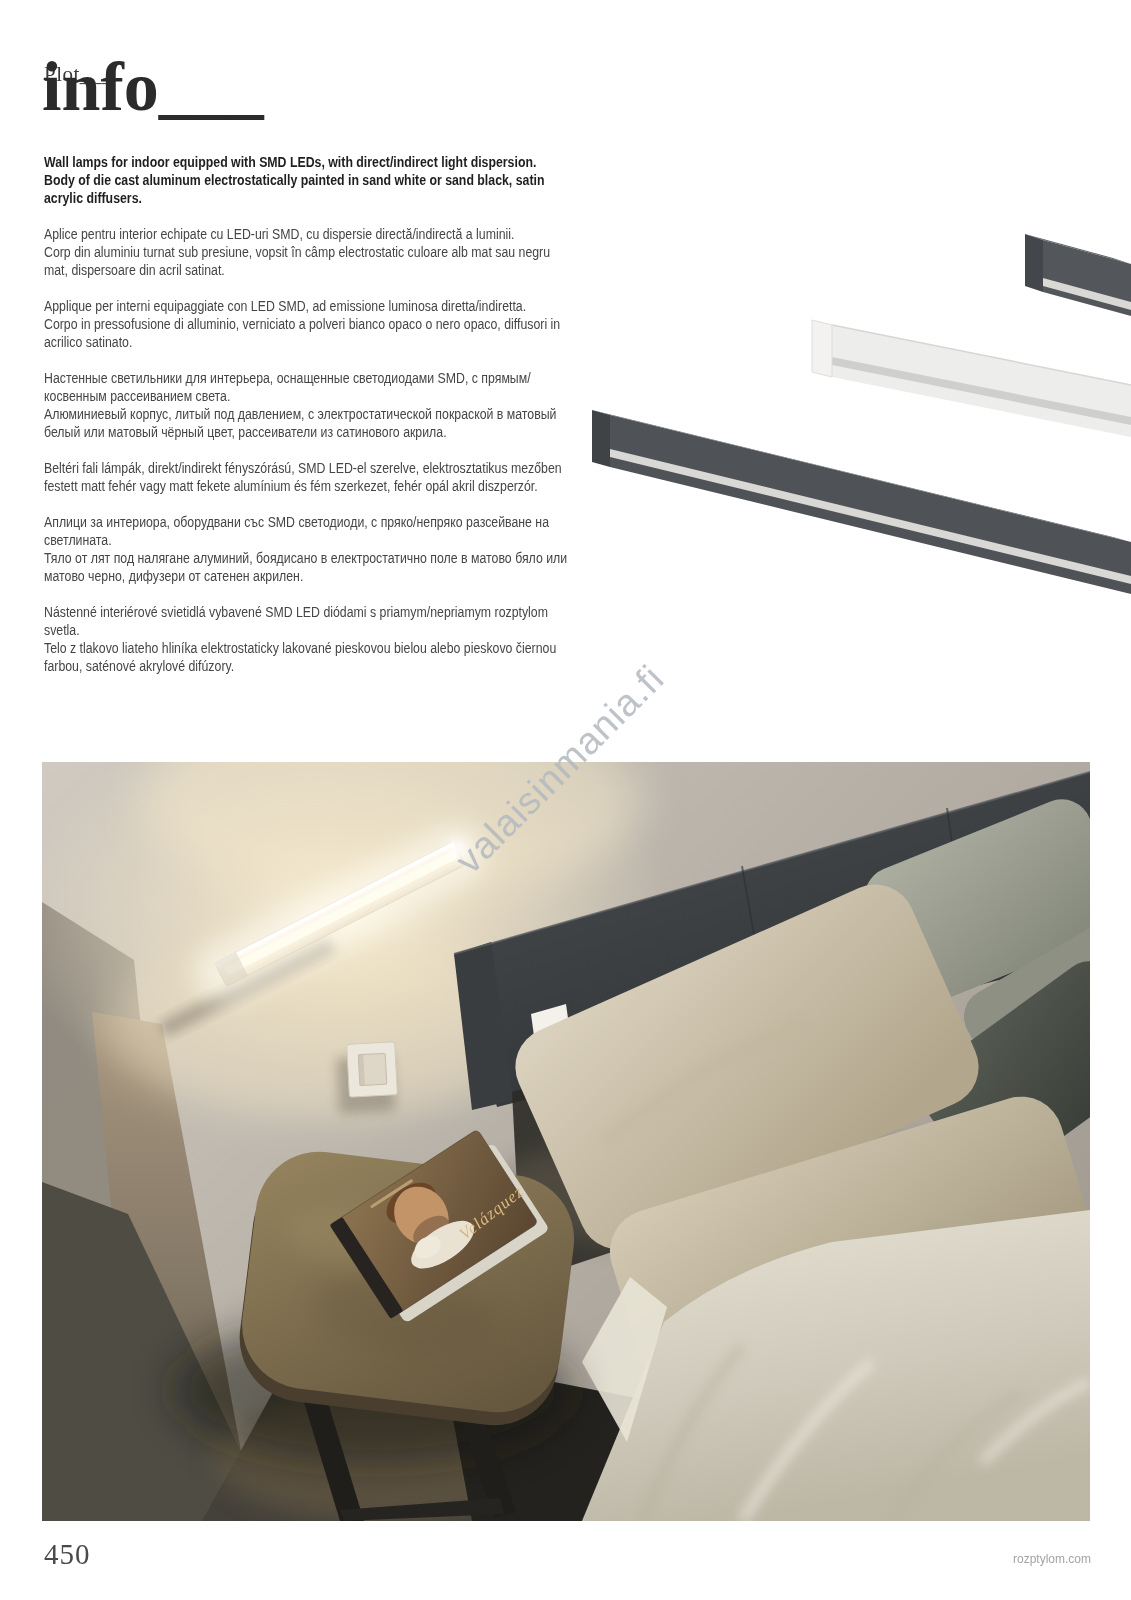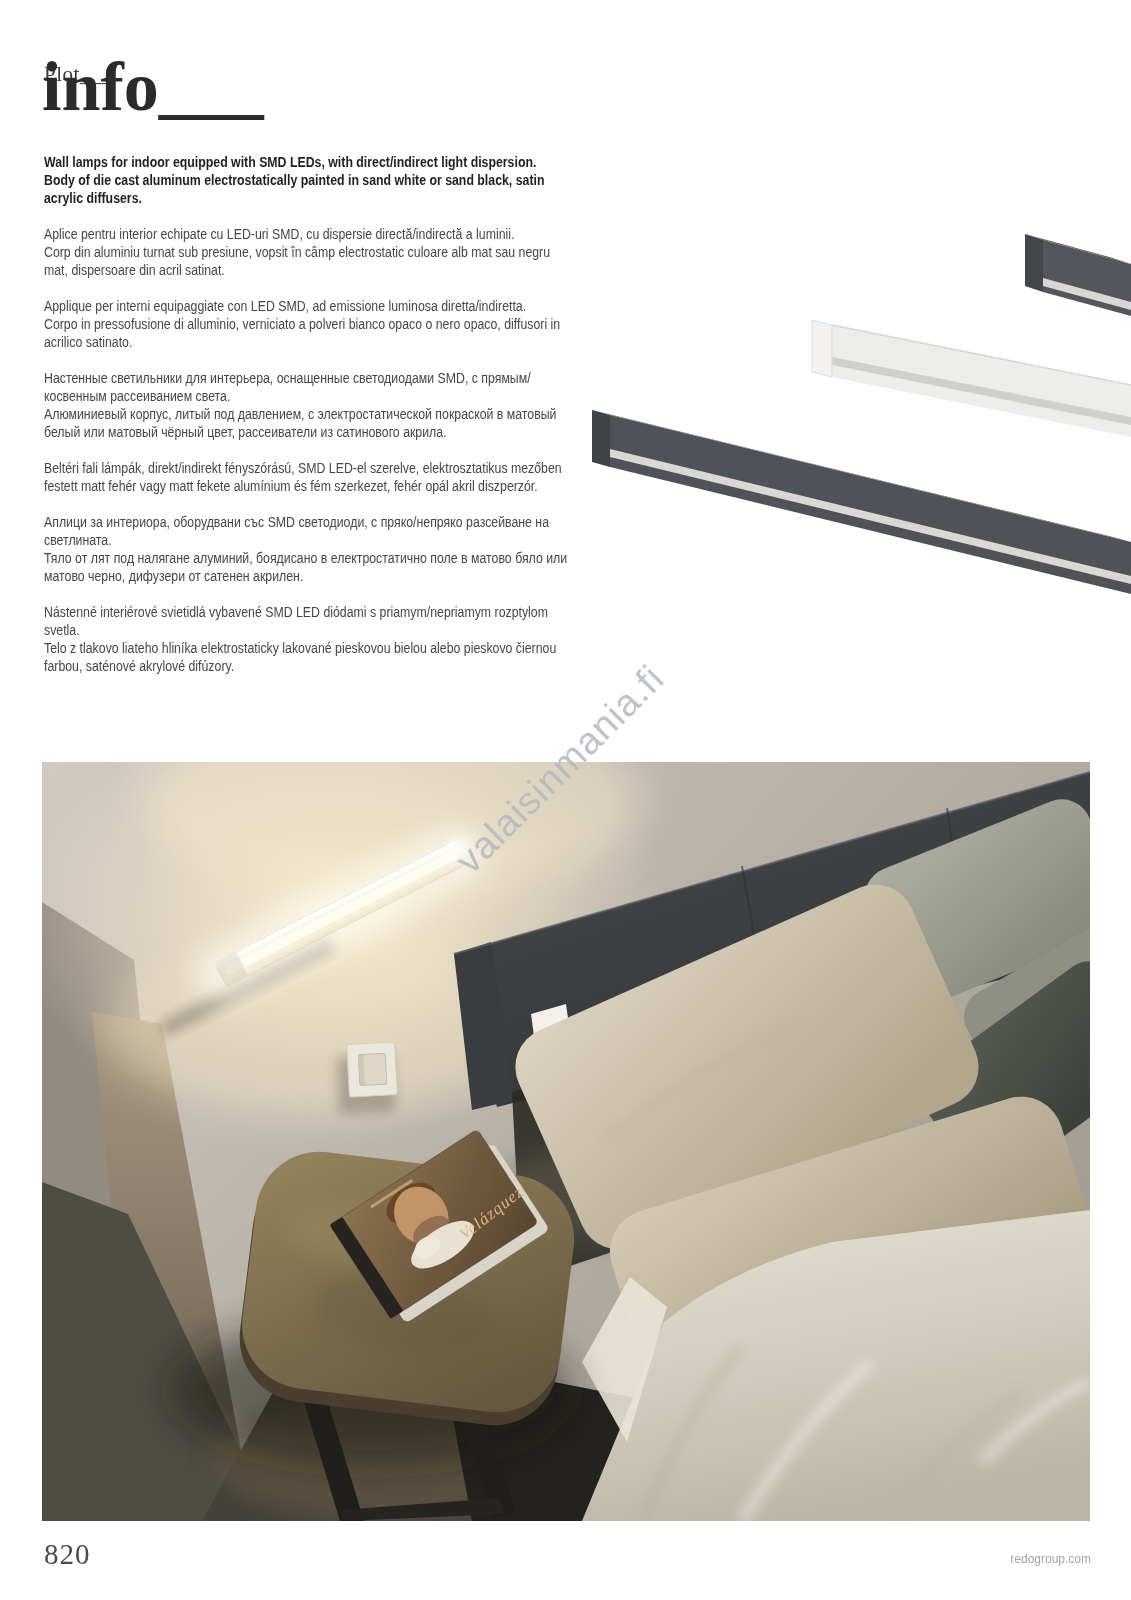--- a/index.html
+++ b/index.html
@@ -244,14 +244,14 @@
     <rect x="-30" y="-20" width="56" height="56" rx="4" transform="translate(-5,7)" fill="#6f695d" opacity="0.45" filter="url(#b6)"></rect>
     <rect x="-24" y="-26" width="48" height="53" rx="3" fill="#ece7dc" stroke="#d2cbbc" stroke-width="1"></rect>
     <rect x="-13" y="-15" width="27" height="31" rx="2" fill="#ded7c7" stroke="#c4bcab" stroke-width="1"></rect>
     <rect x="-13" y="-15" width="5" height="31" fill="#c8c0ae" opacity="0.7"></rect>
   </g>
 </svg>
 </div>
 
 <div class="watermark">valaisinmania.fi</div>
 
-<div class="footer-page">820</div>
-<div class="footer-site">redogroup.com</div>
+<div class="footer-page">450</div>
+<div class="footer-site">rozptylom.com</div>
 
 </body></html>

